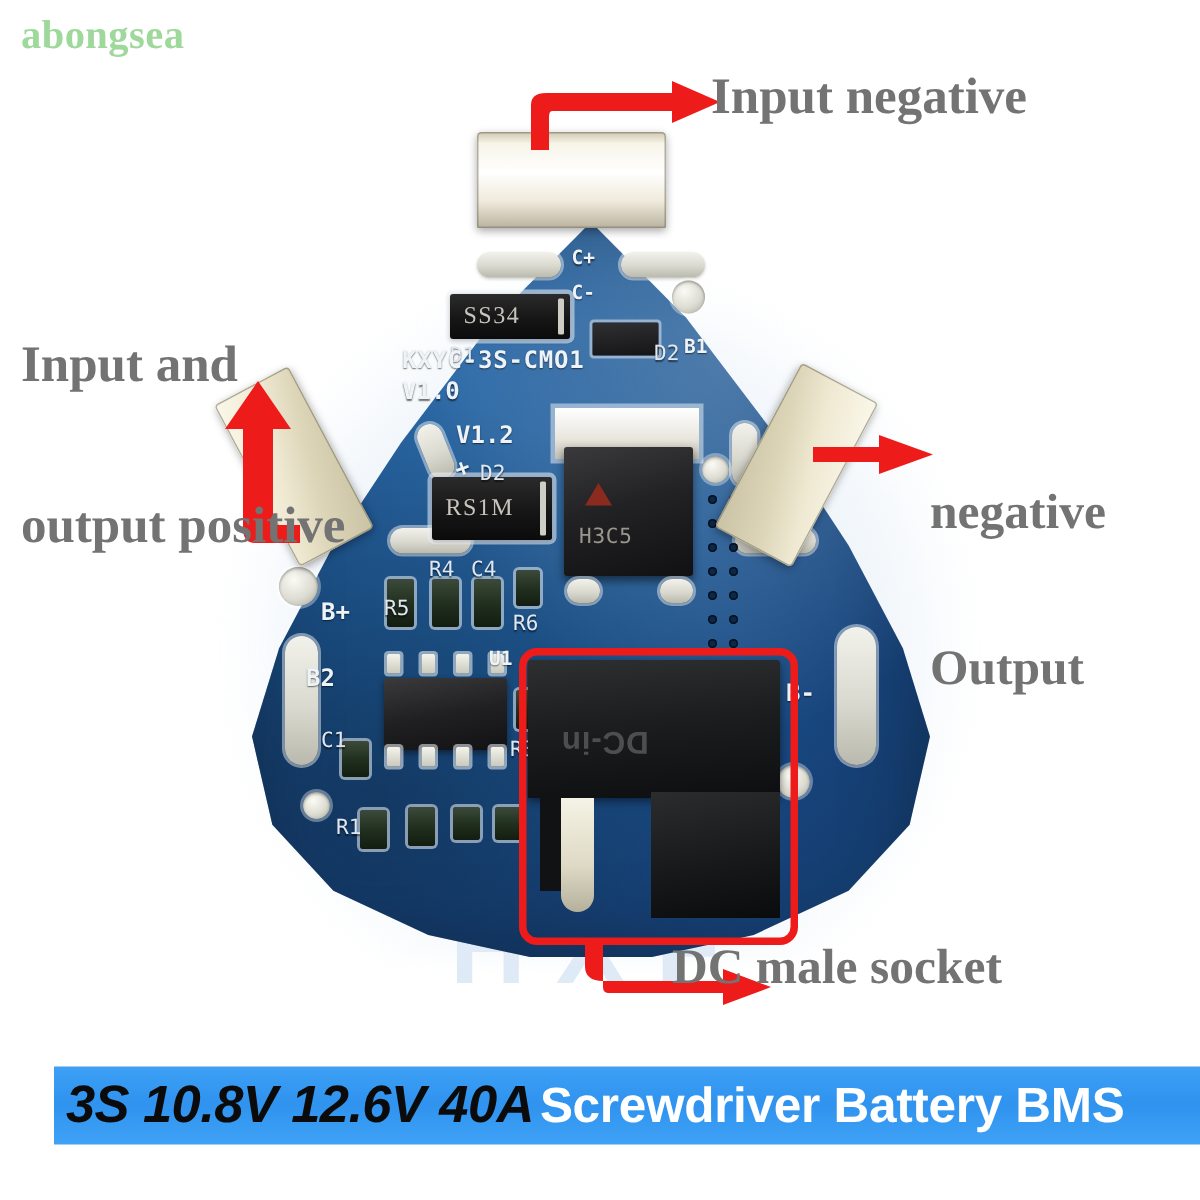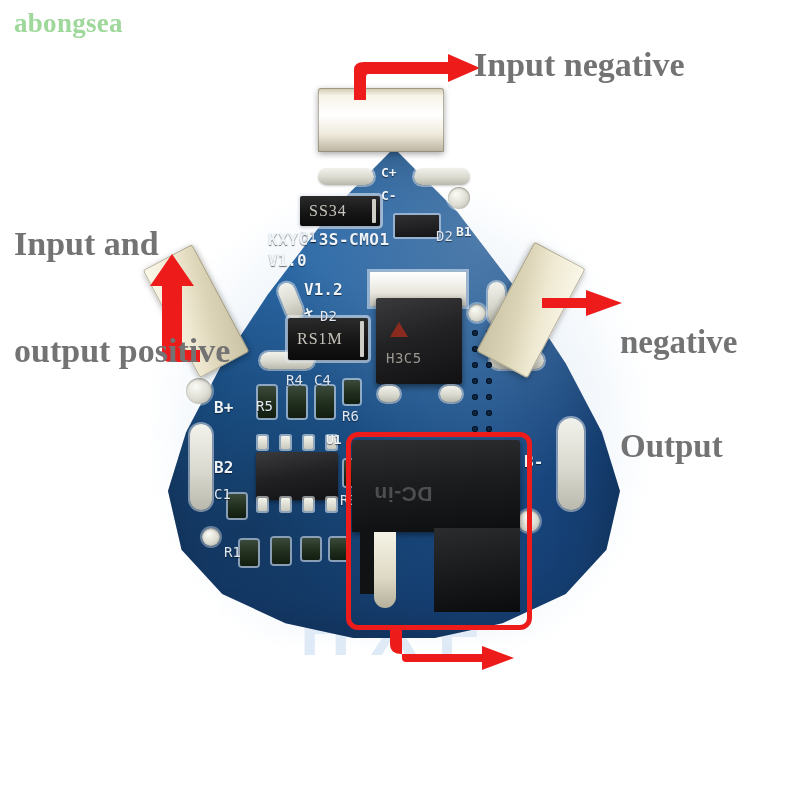--- a/index.html
+++ b/index.html
@@ -419,21 +419,21 @@
     <div class="smd" style="left:258px; top:386px; width:18px; height:32px;"></div>
     <div class="smd" style="left:288px; top:386px; width:18px; height:32px;"></div>
     <div class="smd" style="left:316px; top:386px; width:18px; height:32px;"></div>
     <div class="smd" style="left:344px; top:380px; width:16px; height:24px;"></div>
     <div class="silk silk-sm" style="left:256px; top:362px;margin-top:36px;">R5</div>
     <div class="silk silk-sm" style="left:286px; top:372px;">R4</div>
     <div class="silk silk-sm" style="left:314px; top:372px;">C4</div>
     <div class="silk silk-sm" style="left:342px; top:408px;">R6</div>
 
     <div class="pad" style="left:190px; top:424px; width:22px; height:86px;"></div>
-    <div class="silk silk-lg" style="left:214px; top:442px;margin-top:16px;">B2</div>
+    <div class="silk silk-lg" style="left:204px; top:442px;">B2</div>
 
     <div class="ic-pins" style="left:258px; top:436px; width:78px;">
       <span></span>
         <span></span>
         <span></span>
         <span></span>
     </div>
     <div class="ic" style="left:256px; top:452px; width:82px; height:48px;"></div>
     <div class="ic-pins" style="left:258px; top:498px; width:78px;">
       <span></span>
@@ -498,17 +498,22 @@
   <div class="label label-input-positive">
     <div>Input and</div>
     <div>output positive</div>
   </div>
 
   <div class="label label-output-negative">
     <div>negative</div>
     <div>Output</div>
   </div>
 
+  <div class="label label-dc">DC male socket</div>
 
   <div class="seller-watermark">abongsea</div>
 
+  <div class="banner">
+    <span class="banner-dark">3S 10.8V 12.6V 40A</span>
+    <span class="banner-light">Screwdriver Battery BMS</span>
+  </div>
 
 </div>
 
 </body></html>

